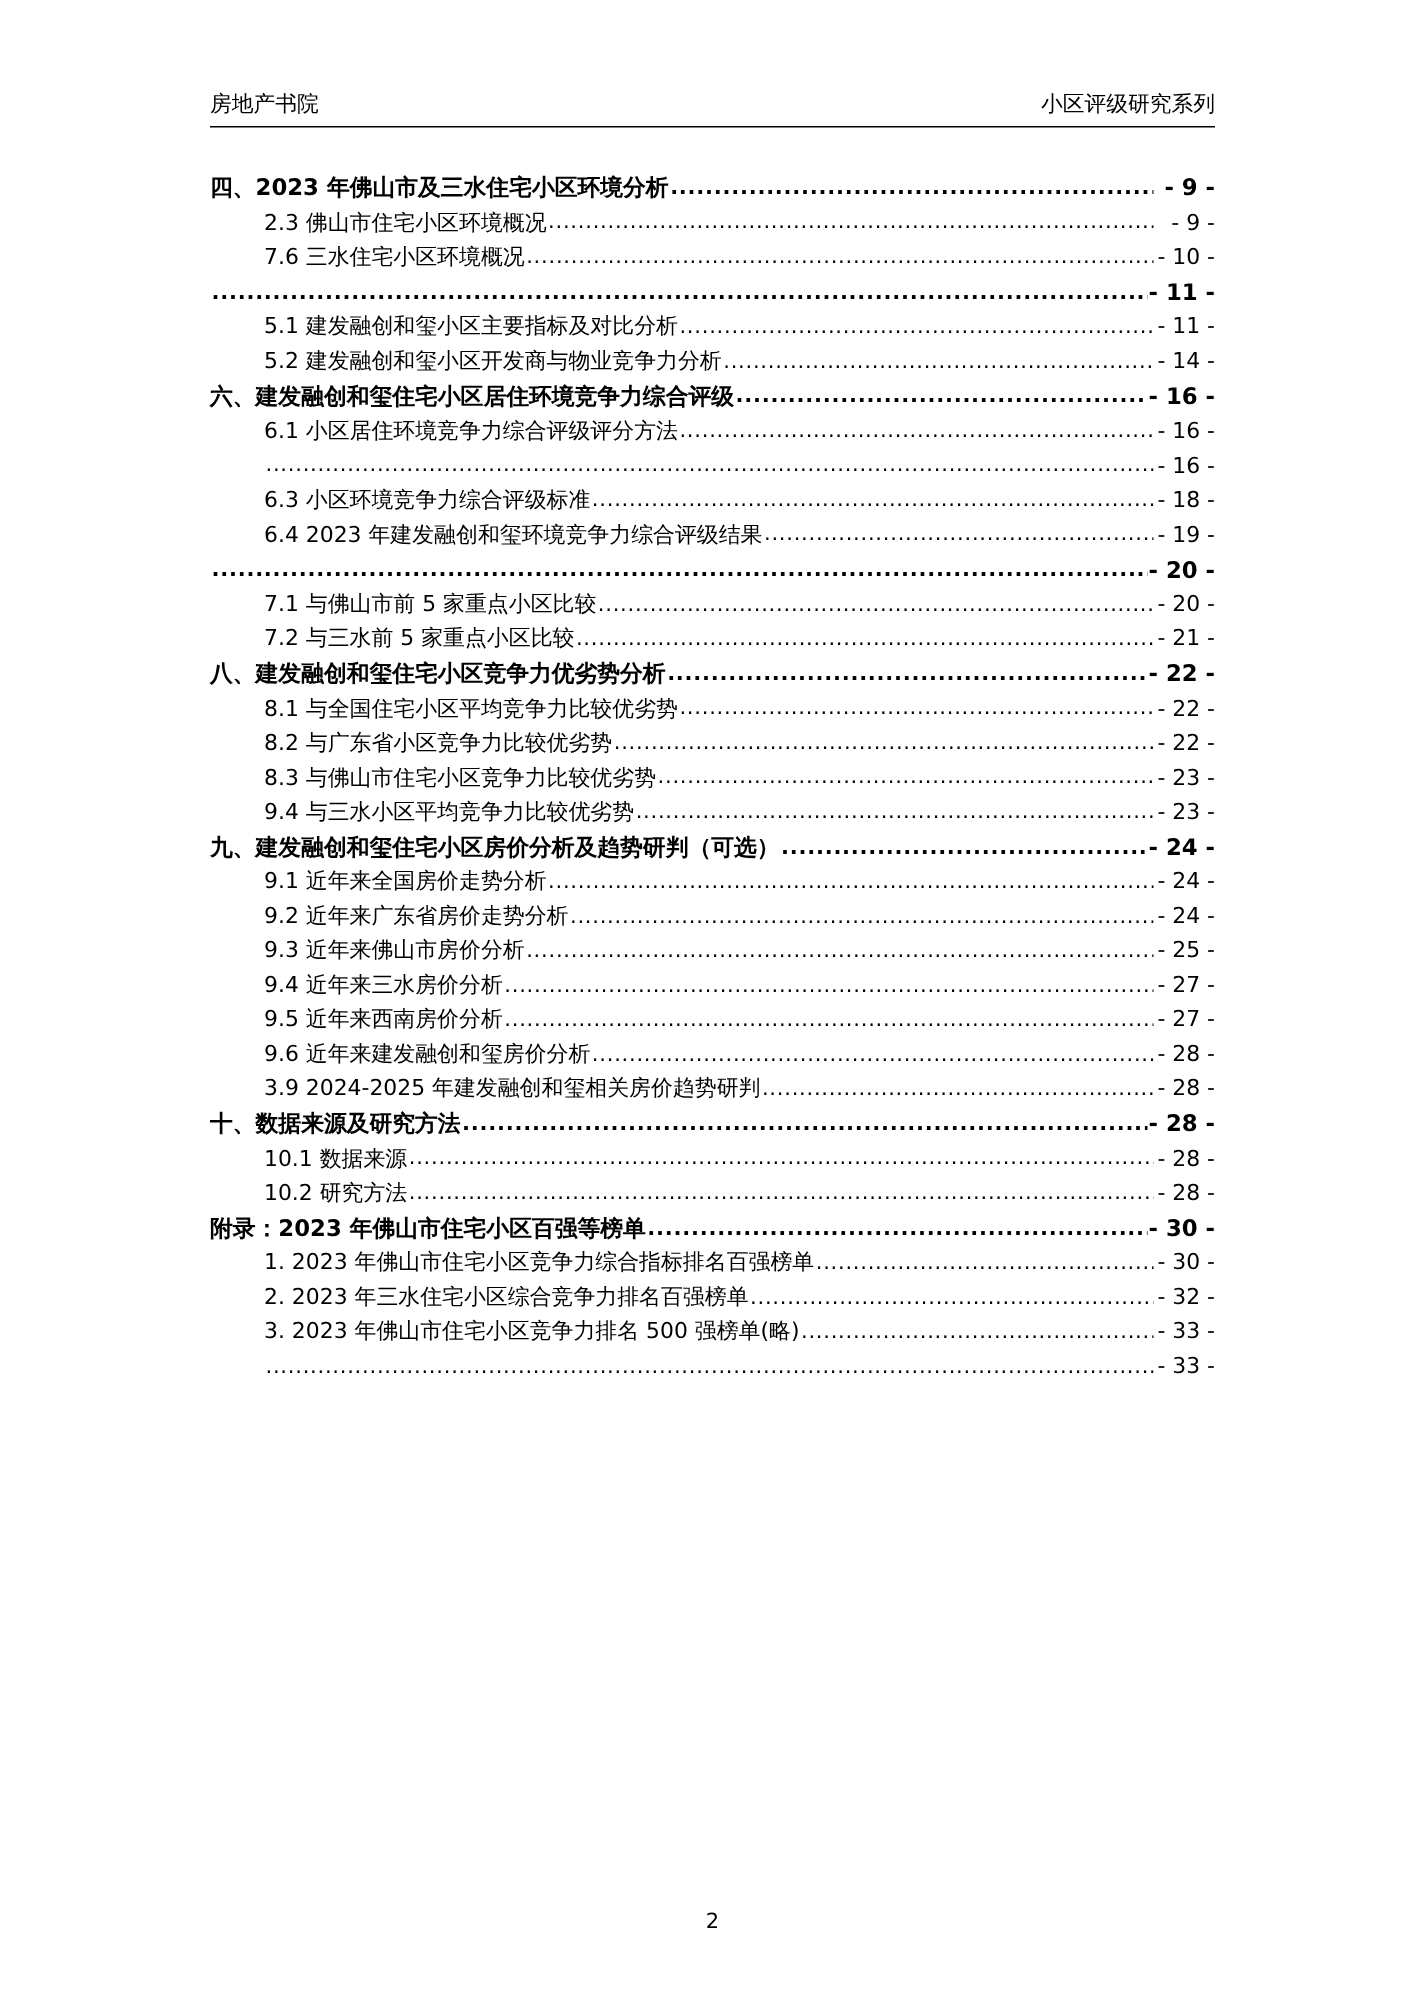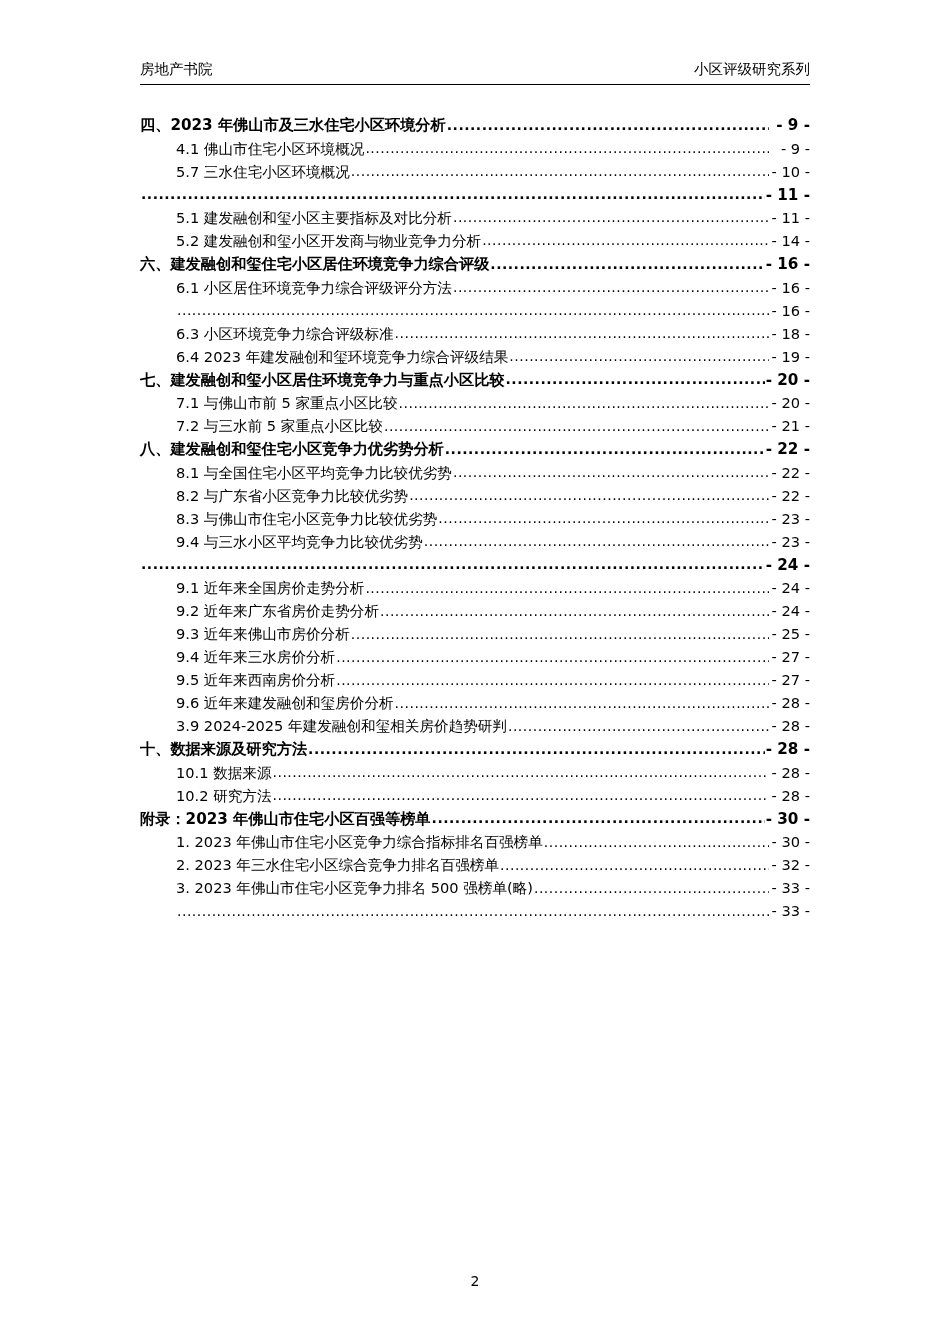--- a/index.html
+++ b/index.html
@@ -41,21 +41,21 @@
   }
   
   .toc {
     position: absolute;
     top: 118px;
     left: 140px;
     width: 670px;
   }
   .toc-row {
     display: flex;
-    align-items: center;
+    align-items: flex-end;
     font-size: 15.2px;
     line-height: 1.0;
     margin-bottom: 8.4px;
     white-space: nowrap;
   }
   .toc-row.level1 {
     font-weight: bold;
     font-family: "DejaVu Sans", "Liberation Sans", sans-serif;
     font-size: 15.2px;
     padding-left: 0px;
@@ -106,26 +106,26 @@
     <div class="header-right">小区评级研究系列</div>
   </div>
 
   <div class="toc" id="toc-container">
       <div class="toc-row level1">
         <span class="toc-label">四、2023 年佛山市及三水住宅小区环境分析</span>
         <span class="toc-dots">........................................................................................................................................................................................................</span>
         <span class="toc-page">- 9 -</span>
       </div>
       <div class="toc-row level2">
-        <span class="toc-label">4.1 佛山市住宅小区环境概况</span>
+        <span class="toc-label">2.3 佛山市住宅小区环境概况</span>
         <span class="toc-dots">........................................................................................................................................................................................................</span>
         <span class="toc-page">- 9 -</span>
       </div>
       <div class="toc-row level2">
-        <span class="toc-label">5.7 三水住宅小区环境概况</span>
+        <span class="toc-label">7.6 三水住宅小区环境概况</span>
         <span class="toc-dots">........................................................................................................................................................................................................</span>
         <span class="toc-page">- 10 -</span>
       </div>
       <div class="toc-row level1">
         <span class="toc-dots">........................................................................................................................................................................................................</span>
         <span class="toc-page">- 11 -</span>
       </div>
       <div class="toc-row level2">
         <span class="toc-label">5.1 建发融创和玺小区主要指标及对比分析</span>
         <span class="toc-dots">........................................................................................................................................................................................................</span>
@@ -154,21 +154,20 @@
         <span class="toc-label">6.3 小区环境竞争力综合评级标准</span>
         <span class="toc-dots">........................................................................................................................................................................................................</span>
         <span class="toc-page">- 18 -</span>
       </div>
       <div class="toc-row level2">
         <span class="toc-label">6.4 2023 年建发融创和玺环境竞争力综合评级结果</span>
         <span class="toc-dots">........................................................................................................................................................................................................</span>
         <span class="toc-page">- 19 -</span>
       </div>
       <div class="toc-row level1">
-        <span class="toc-label">七、建发融创和玺小区居住环境竞争力与重点小区比较</span>
         <span class="toc-dots">........................................................................................................................................................................................................</span>
         <span class="toc-page">- 20 -</span>
       </div>
       <div class="toc-row level2">
         <span class="toc-label">7.1 与佛山市前 5 家重点小区比较</span>
         <span class="toc-dots">........................................................................................................................................................................................................</span>
         <span class="toc-page">- 20 -</span>
       </div>
       <div class="toc-row level2">
         <span class="toc-label">7.2 与三水前 5 家重点小区比较</span>
@@ -194,20 +193,21 @@
         <span class="toc-label">8.3 与佛山市住宅小区竞争力比较优劣势</span>
         <span class="toc-dots">........................................................................................................................................................................................................</span>
         <span class="toc-page">- 23 -</span>
       </div>
       <div class="toc-row level2">
         <span class="toc-label">9.4 与三水小区平均竞争力比较优劣势</span>
         <span class="toc-dots">........................................................................................................................................................................................................</span>
         <span class="toc-page">- 23 -</span>
       </div>
       <div class="toc-row level1">
+        <span class="toc-label">九、建发融创和玺住宅小区房价分析及趋势研判（可选）</span>
         <span class="toc-dots">........................................................................................................................................................................................................</span>
         <span class="toc-page">- 24 -</span>
       </div>
       <div class="toc-row level2">
         <span class="toc-label">9.1 近年来全国房价走势分析</span>
         <span class="toc-dots">........................................................................................................................................................................................................</span>
         <span class="toc-page">- 24 -</span>
       </div>
       <div class="toc-row level2">
         <span class="toc-label">9.2 近年来广东省房价走势分析</span>

